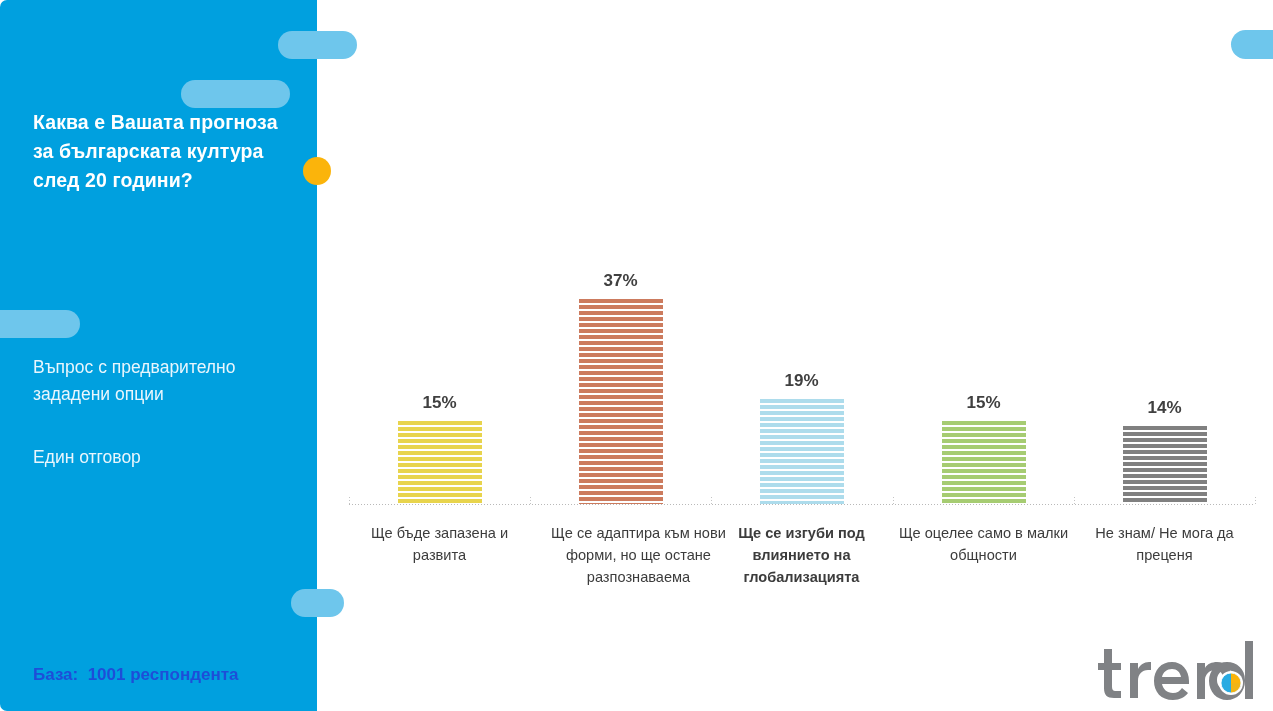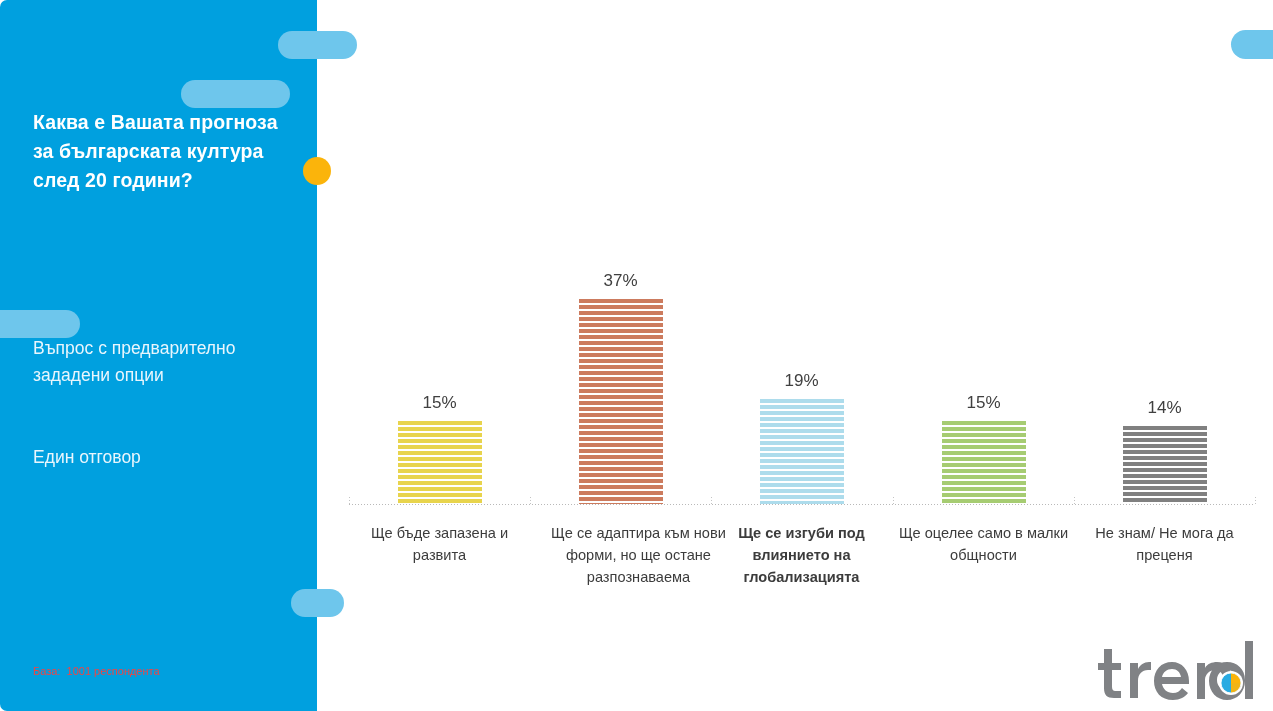--- a/index.html
+++ b/index.html
@@ -67,30 +67,30 @@
 
   .sidebar-note {
     position: absolute;
     left: 33px;
     width: 265px;
     color: #E9F6FD;
     font-size: 17.5px;
     line-height: 27px;
     font-weight: normal;
   }
-  #sidebar-note-1 { top: 335px; }
+  #sidebar-note-1 { top: 354px; }
   #sidebar-note-2 { top: 444px; }
 
   #sidebar-base {
     position: absolute;
     left: 33px;
     top: 665px;
-    color: #ef4444;
-    font-size: 11px;
-    font-weight: normal;
+    color: #1d4ed8;
+    font-size: 17px;
+    font-weight: bold;
     white-space: pre;
   }
 
   
   #chart-area {
     position: absolute;
     left: 317px;
     top: 0;
     width: 956px;
     height: 711px;
@@ -121,20 +121,21 @@
     height: 7px;
     background-image: repeating-linear-gradient(to bottom,
         #c3c3c3 0px, #c3c3c3 1px, rgba(255,255,255,0) 1px, rgba(255,255,255,0) 3px);
   }
 
   .bar-group {
     position: absolute;
     bottom: 0;
     width: 182px;
     height: 270px;
+    font-weight: bold;
   }
 
   .bar {
     position: absolute;
     bottom: 0;
     left: 50%;
     transform: translateX(-50%);
     width: 84px;
   }
 

